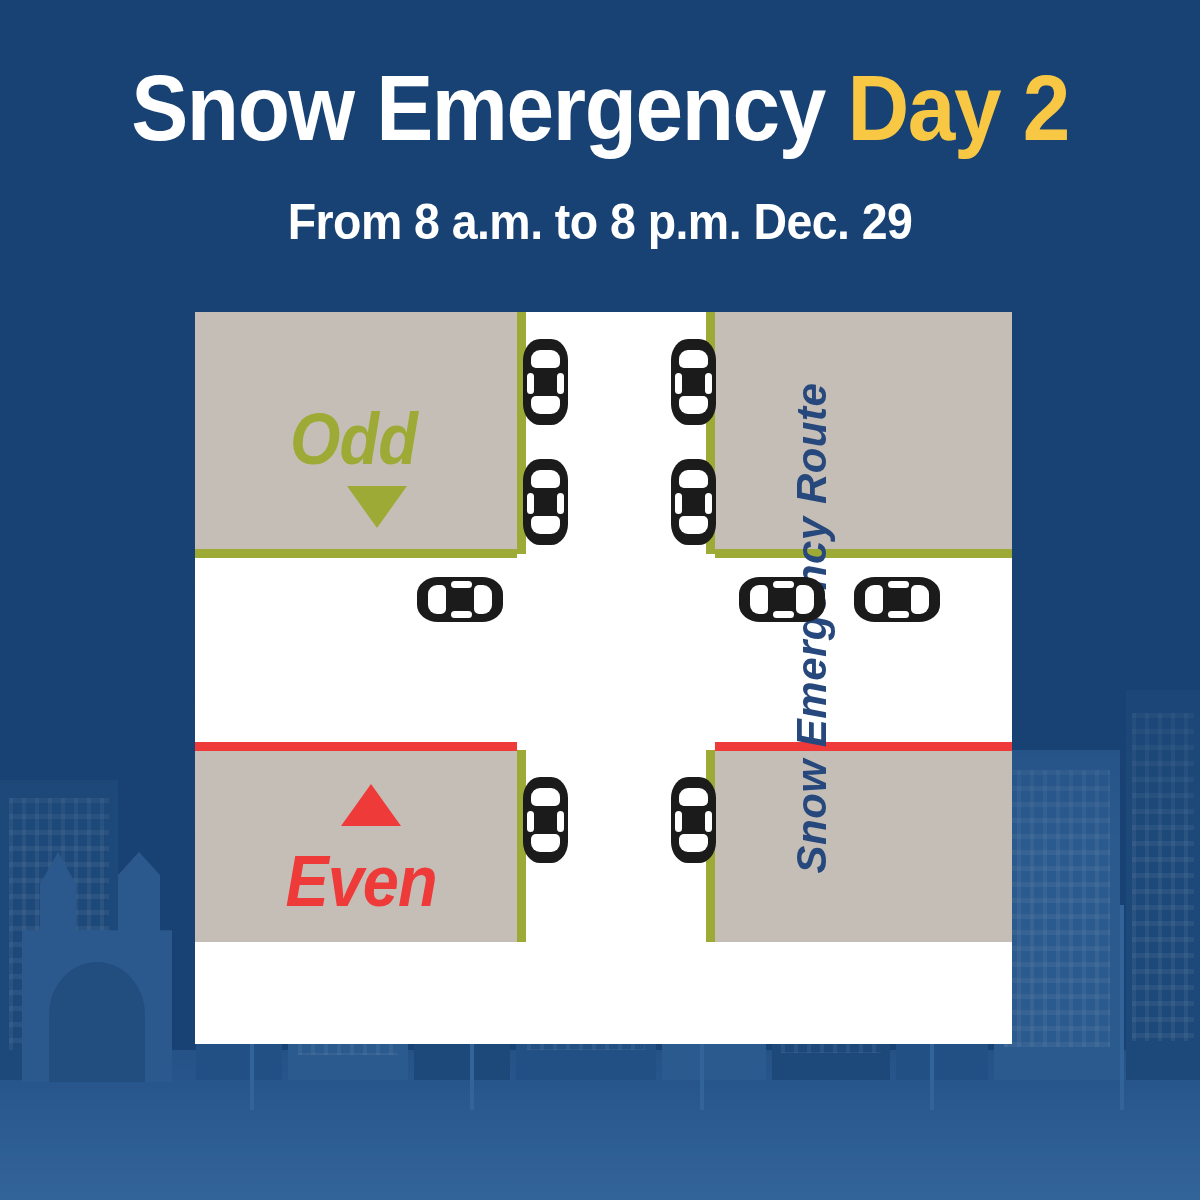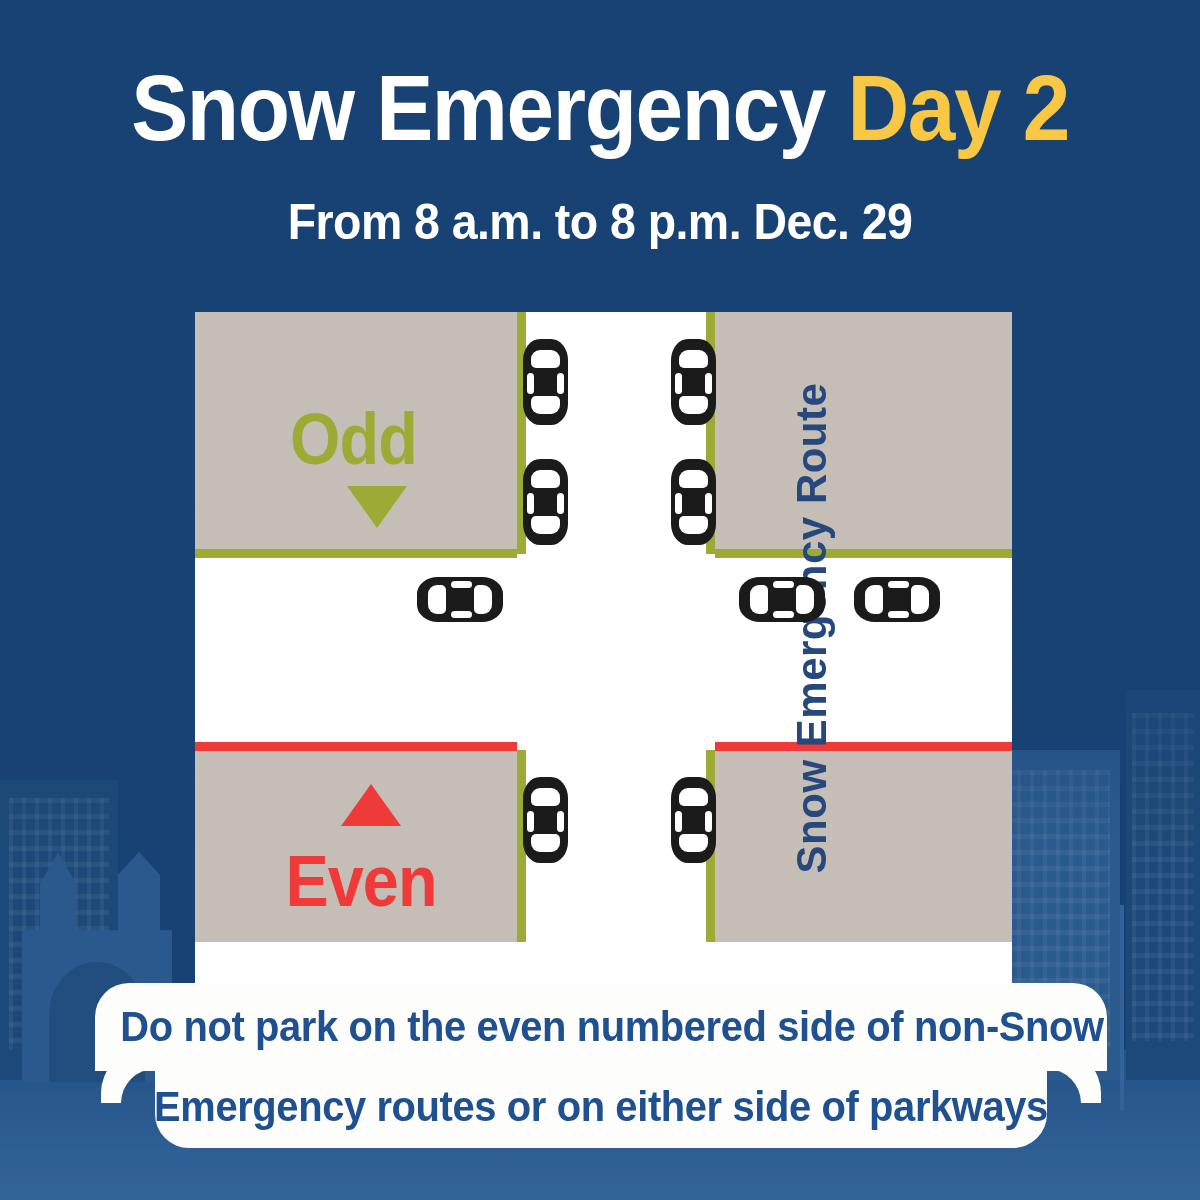--- a/index.html
+++ b/index.html
@@ -112,20 +112,21 @@
   }
 
   
   #diagram {
     position: absolute;
     left: 195px;
     top: 312px;
     width: 817px;
     height: 732px;
     background: #ffffff;
+    font-style: italic;
   }
 
   .block {
     position: absolute;
     background: #c5beb7;
   }
   .blk-tl { left: 0;    top: 0;    width: 322px; height: 240px; }
   .blk-tr { left: 520px; top: 0;   width: 297px; height: 240px; }
   .blk-bl { left: 0;    top: 438px; width: 322px; height: 192px; }
   .blk-br { left: 520px; top: 438px; width: 297px; height: 192px; }
@@ -399,25 +400,14 @@
         <div class="glass mr"></div>
     </div>
     <div class="car v" style="left:476px; top:465px;">
       <div class="glass wind"></div>
         <div class="glass rear"></div>
         <div class="glass ml"></div>
         <div class="glass mr"></div>
     </div>
   </div>
 
-  <div id="notice">
-    <div class="row row-top"></div>
-    <div class="joint joint-l"></div>
-    <div class="joint joint-r"></div>
-    <div class="row row-bot"></div>
-    <div class="notch notch-l"></div>
-    <div class="notch notch-r"></div>
-
-    <div class="txt txt-1">Do not park on the even numbered side of non-Snow</div>
-    <div class="txt txt-2">Emergency routes or on either side of parkways</div>
-  </div>
 
 </div>
 
 </body></html>

